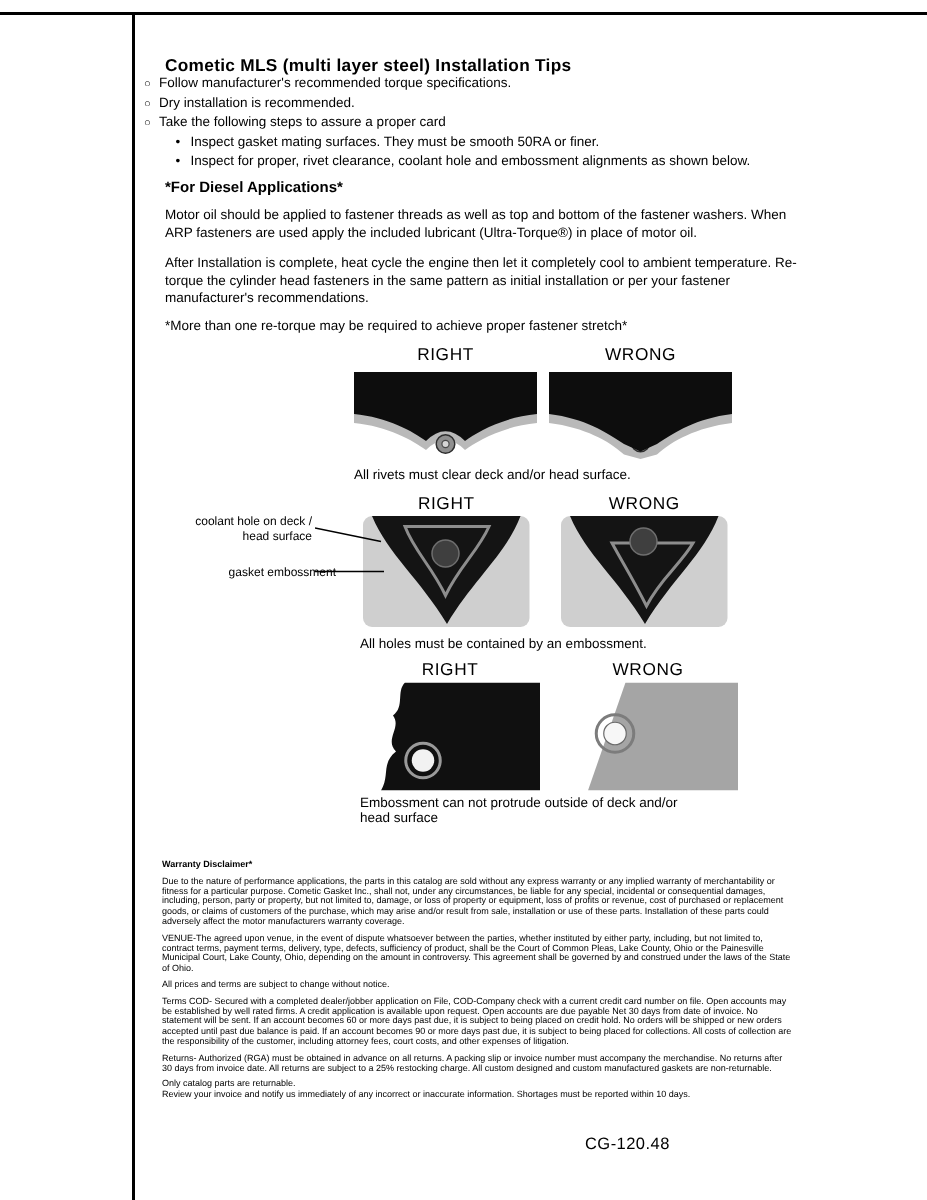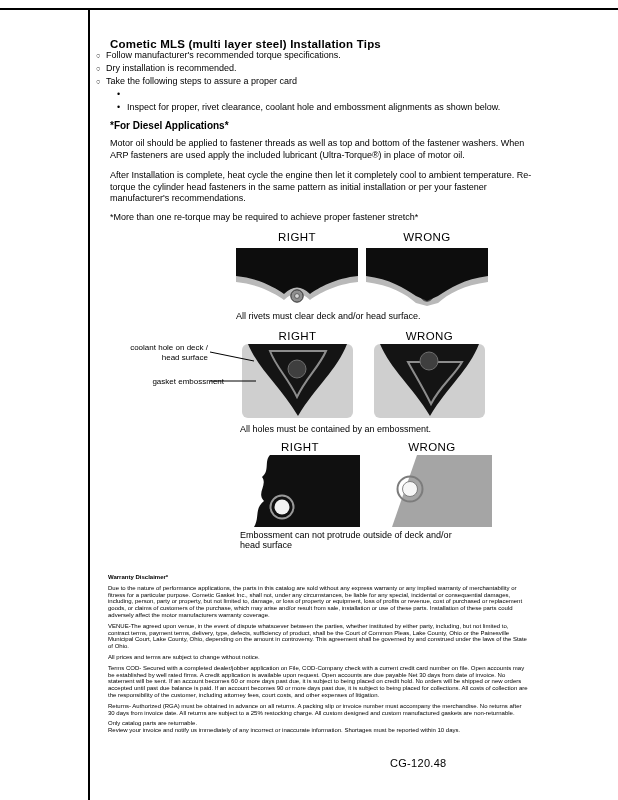--- a/index.html
+++ b/index.html
@@ -54,20 +54,21 @@
     <div class="bullet-row">
       <span class="marker">○</span>
       <span>Dry installation is recommended.</span>
     </div>
     <div class="bullet-row">
       <span class="marker">○</span>
       <span>Take the following steps to assure a proper card</span>
     </div>
     <div class="bullet-row sub">
       <span class="marker">•</span>
+      <span>Inspect gasket mating surfaces.  They must be smooth 50RA or finer.</span>
     </div>
     <div class="bullet-row sub">
       <span class="marker">•</span>
       <span>Inspect for proper, rivet clearance, coolant hole and embossment alignments as shown below.</span>
     </div>
   </div>
 
   <div class="abs" id="diesel-heading">*For Diesel Applications*</div>
   <div class="abs para" id="para1">Motor oil should be applied to fastener threads as well as top and bottom of the fastener washers. When ARP fasteners are used apply the included lubricant (Ultra-Torque®) in place of motor oil.</div>
   <div class="abs para" id="para2">After Installation is complete, heat cycle the engine then let it completely cool to ambient temperature. Re-torque the cylinder head fasteners in the same pattern as initial installation or per your fastener manufacturer's recommendations.</div>

